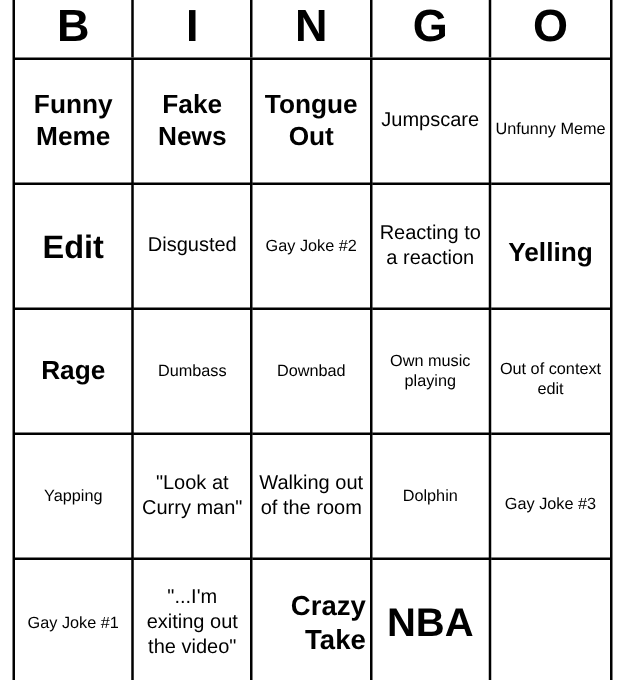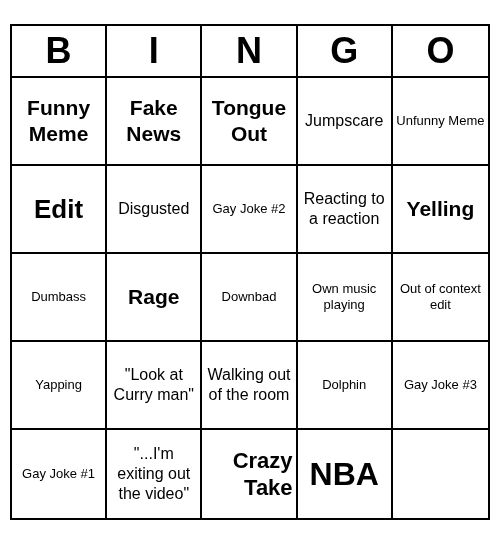--- a/index.html
+++ b/index.html
@@ -57,20 +57,21 @@
       justify-content: center;
       text-align: center;
       padding: 4px 3px;
       font-size: 13px;
       line-height: 1.25;
       word-break: break-word;
     }
 
     .bingo-cell:nth-child(5n) {
       border-right: none;
+      margin-top: 12px;
     }
 
     .bingo-grid .bingo-cell:nth-child(n+21) {
       border-bottom: none;
     }
 
     .bingo-cell.large-text {
       font-size: 26px;
       font-weight: bold;
     }
@@ -110,22 +111,22 @@
   <div class="bingo-cell medium-text">Funny Meme</div>
       <div class="bingo-cell medium-text">Fake News</div>
       <div class="bingo-cell medium-text">Tongue Out</div>
       <div class="bingo-cell small-text">Jumpscare</div>
       <div class="bingo-cell">Unfunny Meme</div>
       <div class="bingo-cell large-text">Edit</div>
       <div class="bingo-cell small-text">Disgusted</div>
       <div class="bingo-cell">Gay Joke #2</div>
       <div class="bingo-cell small-text">Reacting to a reaction</div>
       <div class="bingo-cell medium-text">Yelling</div>
+      <div class="bingo-cell medium-text">Rage</div>
       <div class="bingo-cell">Dumbass</div>
-      <div class="bingo-cell medium-text">Rage</div>
       <div class="bingo-cell">Downbad</div>
       <div class="bingo-cell">Own music playing</div>
       <div class="bingo-cell">Out of context edit</div>
       <div class="bingo-cell">Yapping</div>
       <div class="bingo-cell small-text">"Look at Curry man"</div>
       <div class="bingo-cell small-text">Walking out of the room</div>
       <div class="bingo-cell">Dolphin</div>
       <div class="bingo-cell">Gay Joke #3</div>
       <div class="bingo-cell">Gay Joke #1</div>
       <div class="bingo-cell small-text">"...I'm exiting out the video"</div>

